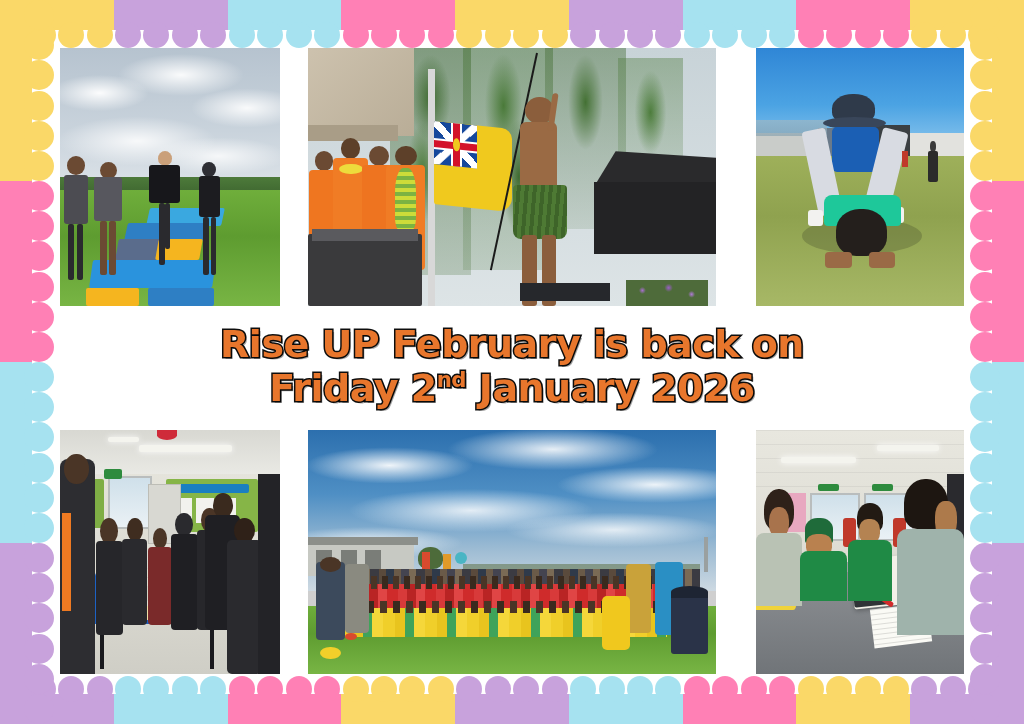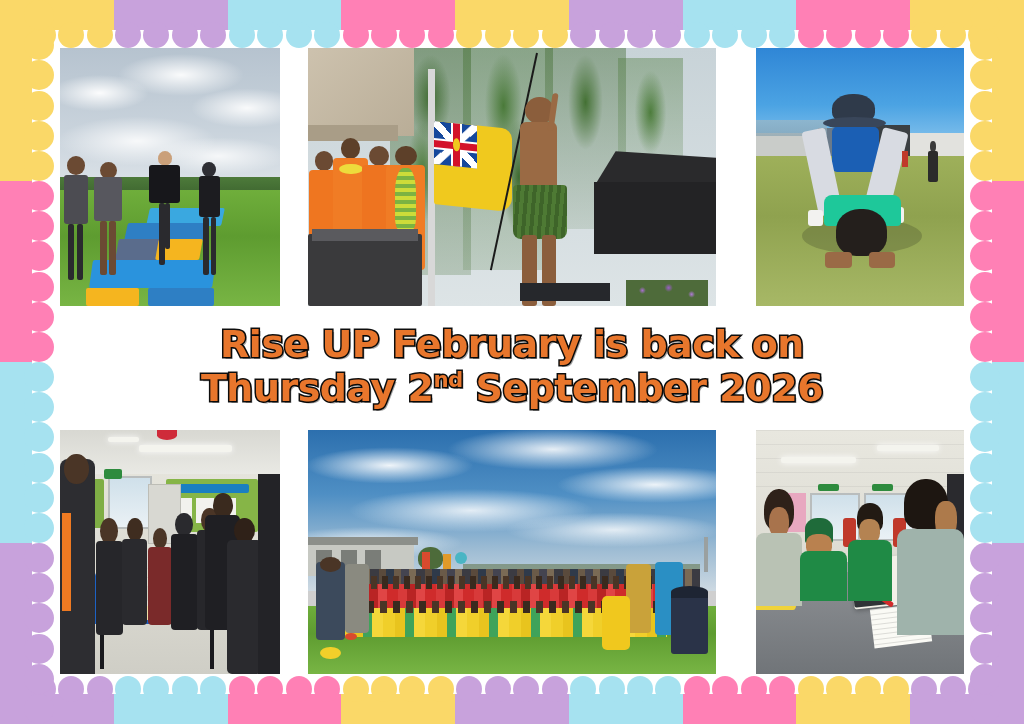--- a/index.html
+++ b/index.html
@@ -522,21 +522,21 @@
       </div>
     </div>
 
   </div>
 
   <div class="headline">
     <span class="line">
       <span class="txt">Rise UP February is back on</span>
     </span>
     <span class="line">
-      <span class="txt"><span>Thursday 2</span><sup>nd</sup><span> September 2026</span></span>
+      <span class="txt"><span>Friday 2</span><sup>nd</sup><span> January 2026</span></span>
     </span>
   </div>
 
   <div class="border-layer">
     <div class="scallop-strip top" id="strip-top">
         <div class="blob-h">
           <div class="body" style="background: rgb(250, 216, 104);"></div>
           <div class="bumps">
             <i style="background: rgb(250, 216, 104);"></i>
             <i style="background: rgb(250, 216, 104);"></i>

